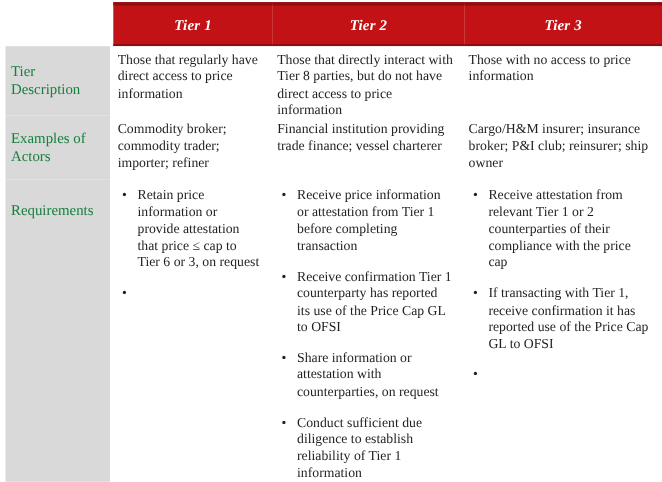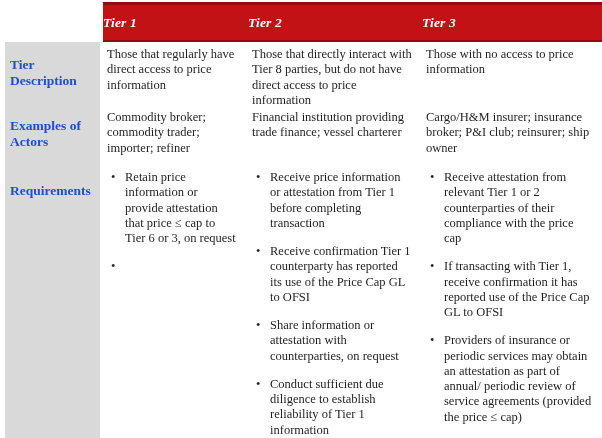--- a/index.html
+++ b/index.html
@@ -23,20 +23,21 @@
   }
   
   .header-spacer { grid-column: 1 / 3; grid-row: 1; background: #ffffff; }
   .header-cell {
     grid-row: 1;
     background: #c31216;
     border-top: 3px solid #8e0d10;
     border-bottom: 2px solid #8e0d10;
     display: flex;
     align-items: center;
+    justify-content: center;
   }
   .header-cell.c1 { grid-column: 3; }
   .header-cell.c2 { grid-column: 4; }
   .header-cell.c3 { grid-column: 5; }
   .header-label {
     color: #ffffff;
     font-weight: bold;
     font-style: italic;
     font-size: 13.5px;
     letter-spacing: 0.2px;
@@ -44,24 +45,24 @@
   
   .label-cell {
     grid-column: 1;
     background: #d9d9d9;
     padding: 0 6px 0 5px;
   }
   .label-cell.r1 { grid-row: 2; padding-top: 15px; }
   .label-cell.r2 { grid-row: 3; padding-top: 13px; }
   .label-cell.r3 { grid-row: 4; padding-top: 20px; }
   .row-label {
-    font-weight: bold;
+    font-weight: normal;
     font-size: 13.5px;
     line-height: 1.22;
-    color: #1d4ed8;
+    color: #15803d;
   }
   .gap-cell { grid-column: 2; background: #ffffff; }
   .gap-cell.r1 { grid-row: 2; }
   .gap-cell.r2 { grid-row: 3; }
   .gap-cell.r3 { grid-row: 4; }
   
   .body-cell {
     background: #ffffff;
     font-size: 12.5px;
     line-height: 1.22;
@@ -169,17 +170,16 @@
     <div class="bullet-item">
       <span class="bullet-dot">•</span>
       <span class="bullet-text">Receive attestation from relevant Tier 1 or 2 counterparties of their compliance with the price cap</span>
     </div>
     <div class="bullet-item">
       <span class="bullet-dot">•</span>
       <span class="bullet-text">If transacting with Tier 1, receive confirmation it has reported use of the Price Cap GL to OFSI</span>
     </div>
     <div class="bullet-item">
       <span class="bullet-dot">•</span>
-      <span class="bullet-text">Providers of insurance or periodic services may obtain an attestation as part of annual/ periodic review of service agreements (provided the price ≤ cap)</span>
     </div>
   </div>
 
 </div>
 
 </body></html>

